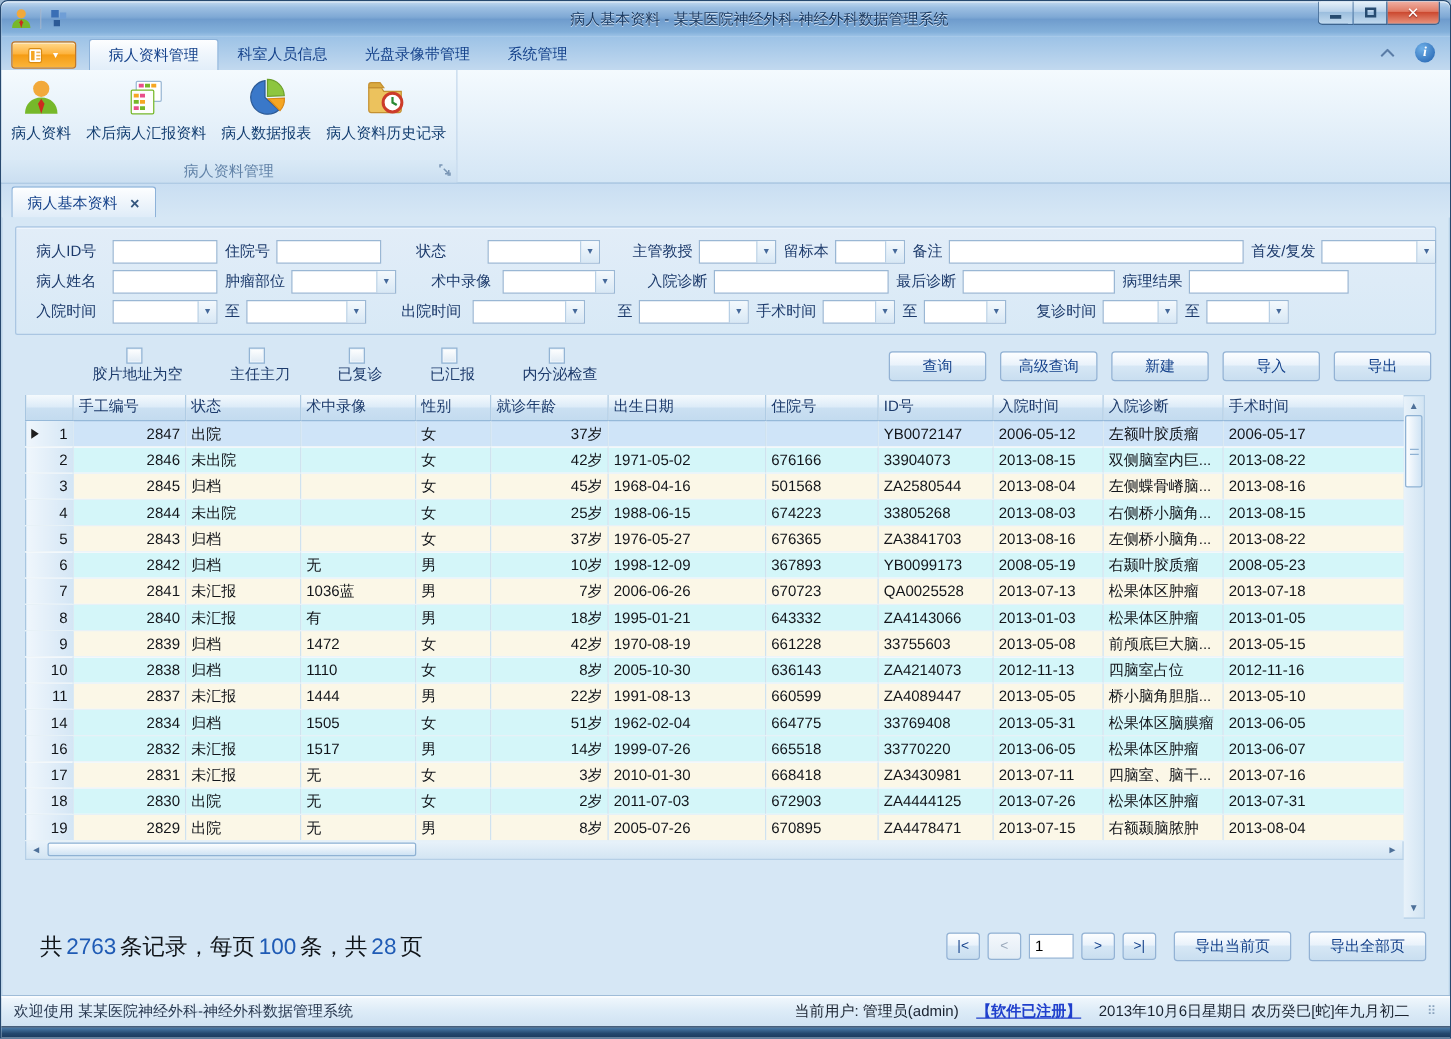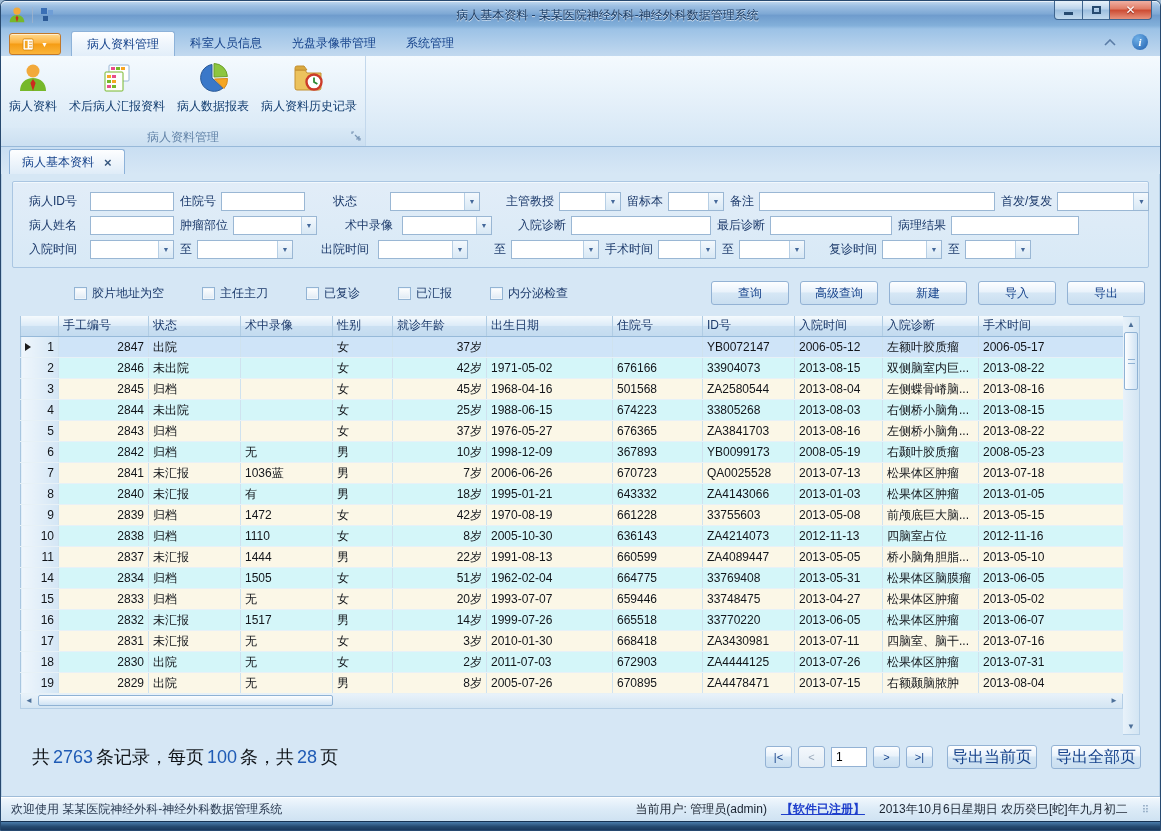--- a/index.html
+++ b/index.html
@@ -68,21 +68,21 @@
   .search-panel { margin-top:7px; padding:7px 8px 6px 16px; background:linear-gradient(#e2edf8,#d8e9f6);
     border:1px solid #aac6e2; border-radius:2px; box-shadow:inset 0 1px 0 #f2f8fd; }
   .form-row { display:flex; align-items:center; height:24px; white-space:nowrap; }
   .f-label { color:#1c3a6b; margin-right:5px; flex:0 0 auto; }
   .t-input { height:19px; border:1px solid #9ab7d4; background:#fff; padding:0 3px; font-size:12px; flex:0 0 auto; }
   .combo { height:19px; border:1px solid #9ab7d4; background:#fff; display:inline-flex; justify-content:flex-end; flex:0 0 auto; cursor:pointer; }
   .combo-arrow { width:15px; height:100%; background:linear-gradient(#f4f9fd,#d8e8f5); border-left:1px solid #b7cfe5;
     color:#44689a; font-size:7px; display:flex; align-items:center; justify-content:center; }
 
   .filter-row { margin-top:12px; display:flex; align-items:center; padding:0 4px 0 62px; height:26px; }
-  .chk-item { display:flex; align-items:center; margin-right:38px; color:#1c3a6b; cursor:pointer; }
+  .chk-item { display:flex; align-items:center; margin-right:38px; color:#1c3a6b; cursor:pointer;flex-direction:column; }
   .chk-box { width:13px; height:13px; border:1px solid #93b4d4; background:linear-gradient(#ffffff,#dfeaf4); margin-right:5px;
     box-shadow:inset 0 0 0 1px #eef5fb; }
   .filter-spacer { flex:1; }
   .act-btn { min-width:78px; height:24px; margin-left:11px; border:1px solid #93b2d4; border-radius:3px; color:#15428b;
     background:linear-gradient(#fdfeff,#e9f2fb 45%,#d6e7f5 50%,#c9def0); cursor:pointer; font-size:12px; padding:0 10px; }
 
   
   .gridwrap { margin:10px 8px 0 8px; display:flex; }
   .gridmain { width:1103px; }
   table.grid { border-collapse:collapse; table-layout:fixed; width:1103px; background:#fff;
@@ -117,22 +117,22 @@
 
   
   .pager-row { margin:10px 8px 0 8px; display:flex; align-items:center; }
   .summary { color:#101418; margin-left:12px; font-size:18px; }
   .summary .num { color:#1f5bb5; margin:0 3px; }
   .pager-spacer { flex:1; }
   .pg-btn { width:27px; height:22px; margin-left:6px; border:1px solid #93b2d4; border-radius:3px; color:#15428b;
     background:linear-gradient(#fdfeff,#e9f2fb 45%,#d6e7f5 50%,#c9def0); cursor:pointer; font-size:11px; }
   .pg-btn.disabled { color:#9aa9bb; cursor:default; background:linear-gradient(#f4f8fc,#e2ecf5); }
   .pg-input { width:36px; height:20px; border:1px solid #93b2d4; margin-left:6px; padding:0 4px; font-size:12px; }
-  .exp-btn { height:24px; margin-left:14px; border:1px solid #93b2d4; border-radius:3px; color:#15428b; padding:0 4px;
-    background:linear-gradient(#fdfeff,#e9f2fb 45%,#d6e7f5 50%,#c9def0); cursor:pointer; font-size:16px; }
+  .exp-btn { height:24px; margin-left:14px; border:1px solid #93b2d4; border-radius:3px; color:#15428b; padding:0 16px;
+    background:linear-gradient(#fdfeff,#e9f2fb 45%,#d6e7f5 50%,#c9def0); cursor:pointer; font-size:12px; }
 
   
   .statusbar { height:24px; flex:0 0 24px; display:flex; align-items:center; justify-content:space-between; padding:0 10px;
     background:linear-gradient(#f2f8fd,#dcebf7 50%,#cfe2f2); box-shadow:0 -1px 0 #9fbcd8, inset 0 1px 0 #ffffff; }
   .sb-left { color:#2b3b52; }
   .sb-right { display:flex; align-items:center; gap:14px; color:#1a2330; }
   .sb-link { color:#1f3fcc; font-weight:bold; text-decoration:underline; cursor:pointer; }
   .sb-grip { color:#8aa3bd; font-size:10px; letter-spacing:1px; cursor:nwse-resize; }
   .bottom-strip { height:9px; flex:0 0 9px; background:linear-gradient(#4a7cab,#24486e 60%,#1b3a5f); border-top:1px solid #163252; }
 </style>
@@ -583,34 +583,20 @@
                 <td>1505</td>
                 <td>女</td>
                 <td class="num">51岁</td>
                 <td>1962-02-04</td>
                 <td>664775</td>
                 <td>33769408</td>
                 <td>2013-05-31</td>
                 <td>松果体区脑膜瘤</td>
                 <td>2013-06-05</td>
               </tr>
-              <tr class="cream">
-                <td class="rh">15</td>
-                <td class="num">2833</td>
-                <td>归档</td>
-                <td>无</td>
-                <td>女</td>
-                <td class="num">20岁</td>
-                <td>1993-07-07</td>
-                <td>659446</td>
-                <td>33748475</td>
-                <td>2013-04-27</td>
-                <td>松果体区肿瘤</td>
-                <td>2013-05-02</td>
-              </tr>
               <tr class="cyan">
                 <td class="rh">16</td>
                 <td class="num">2832</td>
                 <td>未汇报</td>
                 <td>1517</td>
                 <td>男</td>
                 <td class="num">14岁</td>
                 <td>1999-07-26</td>
                 <td>665518</td>
                 <td>33770220</td>

